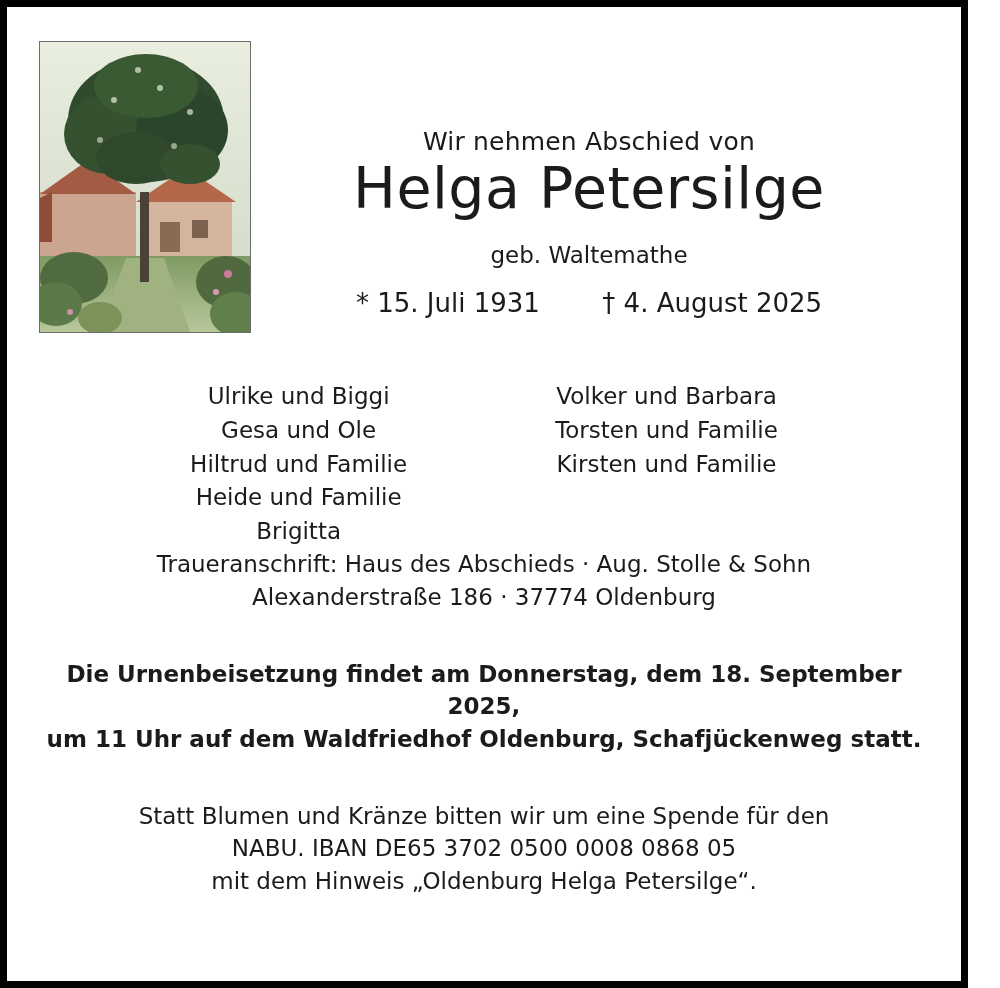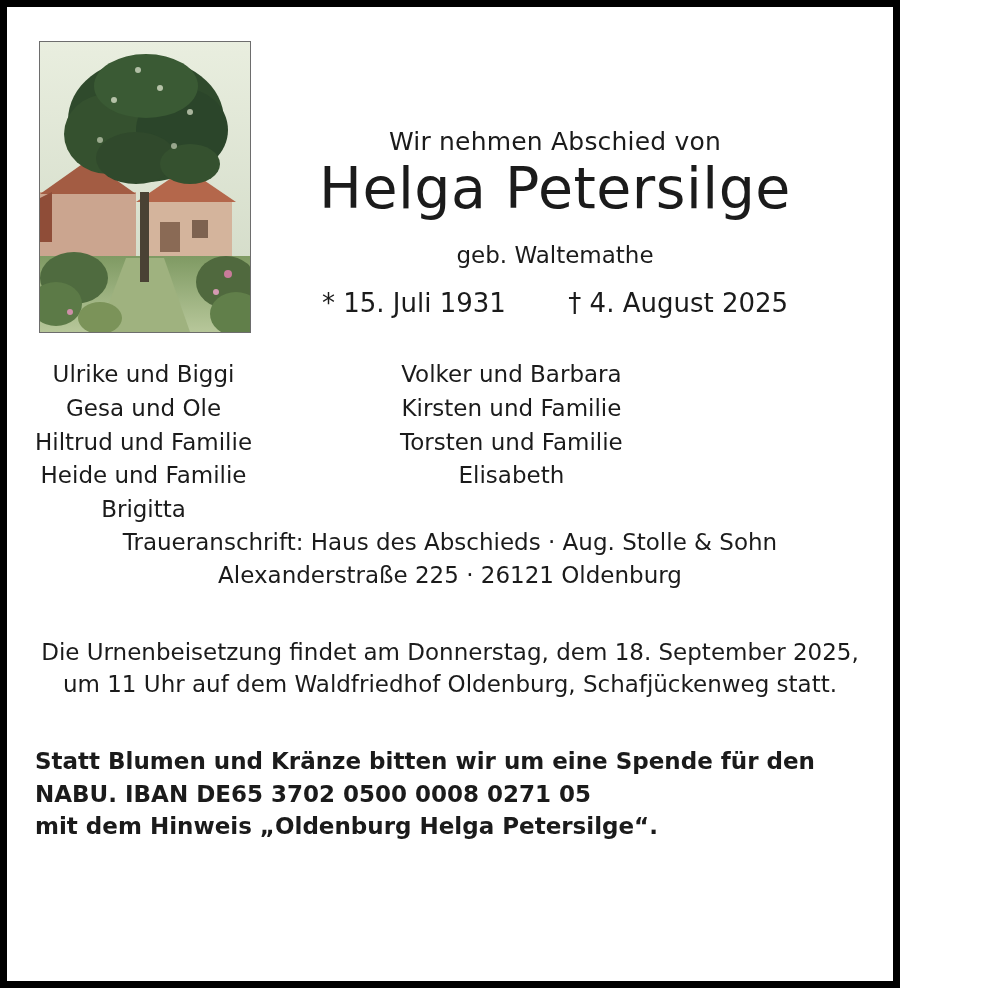--- a/index.html
+++ b/index.html
@@ -10,21 +10,21 @@
   body {
     width: 1000px;
     height: 988px;
     font-family: "DejaVu Sans", sans-serif;
     color: #1b1b1b;
     overflow: hidden;
   }
   .notice {
     position: relative;
     box-sizing: border-box;
-    width: 900px;
+    width: 968px;
     height: 988px;
     background: #ffffff;
     border: 7px solid #000000;
     padding: 24px 28px 10px 28px;
   }
   .photo {
     position: absolute;
     left: 32px;
     top: 34px;
     width: 210px;
@@ -57,46 +57,48 @@
     margin-top: 24px;
   }
   .dates {
     font-size: 26px;
     margin-top: 20px;
   }
   .dates .gap { display: inline-block; width: 46px; }
 
   .families {
     display: flex;
+    justify-content: center;
     gap: 148px;
-    margin-top: 40px;
+    margin-top: 62px;
     text-align: center;
   }
   .fam-col {
     font-size: 23px;
     line-height: 1.46;
   }
   .fam-col div { white-space: nowrap; }
 
   .address {
     text-align: center;
     font-size: 23px;
     line-height: 1.42;
   }
   .ceremony {
     text-align: center;
     font-size: 23px;
     line-height: 1.42;
     margin-top: 44px;
+    font-weight: bold;
   }
   .donation {
+    text-align: center;
     font-size: 23px;
     line-height: 1.42;
     margin-top: 44px;
-    font-weight: bold;
   }
 </style>
 </head>
 <body>
 
 <div class="notice">
 
   <div class="photo">
     <svg width="210" height="290" viewBox="0 0 210 290">
       <defs>
@@ -164,35 +166,34 @@
   <div class="families">
     <div class="fam-col">
       <div>Ulrike und Biggi</div>
       <div>Gesa und Ole</div>
       <div>Hiltrud und Familie</div>
       <div>Heide und Familie</div>
       <div>Brigitta</div>
     </div>
     <div class="fam-col">
       <div>Volker und Barbara</div>
+      <div>Torsten und Familie</div>
       <div>Kirsten und Familie</div>
-      <div>Torsten und Familie</div>
-      <div>Elisabeth</div>
     </div>
   </div>
 
   <div class="address">
     <div>Traueranschrift: Haus des Abschieds · Aug. Stolle &amp; Sohn</div>
-    <div>Alexanderstraße 225 · 26121 Oldenburg</div>
+    <div>Alexanderstraße 186 · 37774 Oldenburg</div>
   </div>
 
   <div class="ceremony">
     <div>Die Urnenbeisetzung findet am Donnerstag, dem 18. September 2025,</div>
     <div>um 11 Uhr auf dem Waldfriedhof Oldenburg, Schafjückenweg statt.</div>
   </div>
 
   <div class="donation">
     <div>Statt Blumen und Kränze bitten wir um eine Spende für den</div>
-    <div>NABU. IBAN DE65 3702 0500 0008 0271 05</div>
+    <div>NABU. IBAN DE65 3702 0500 0008 0868 05</div>
     <div>mit dem Hinweis „Oldenburg Helga Petersilge“.</div>
   </div>
 
 </div>
 
 </body></html>

